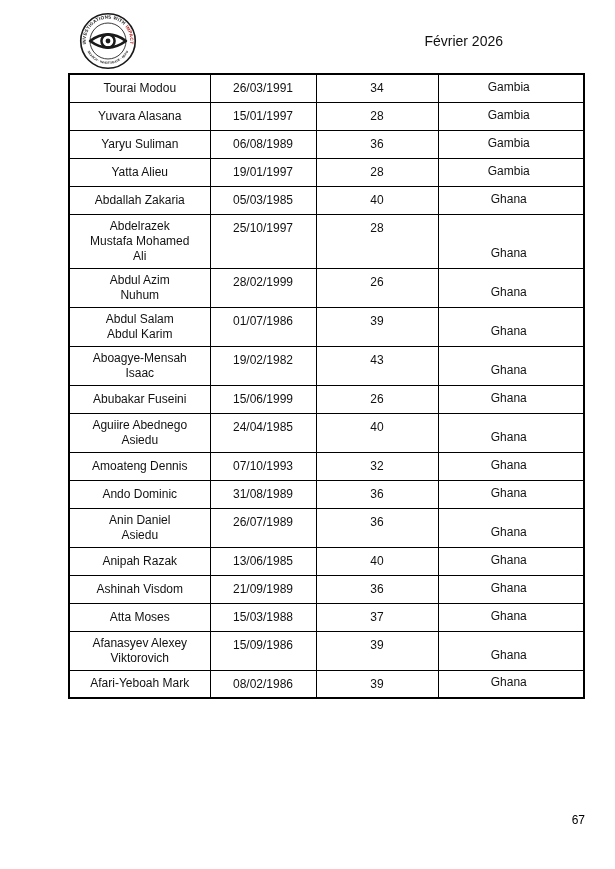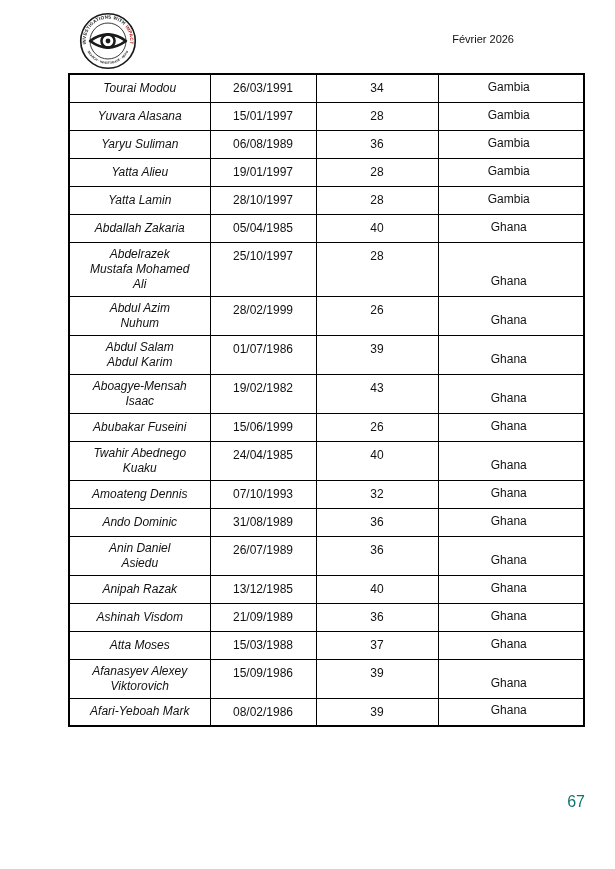--- a/index.html
+++ b/index.html
@@ -9,47 +9,47 @@
     background:#ffffff;
     font-family:"Liberation Sans", sans-serif;
     color:#111111;
     overflow:hidden;
   }
   
   .logo{
     position:absolute;left:79px;top:12px;width:58px;height:58px;
   }
   .header-date{
-    position:absolute;top:33px;right:101px;
-    font-size:11px;color:#111111;margin-left:28px;
+    position:absolute;top:33px;right:112px;
+    font-size:14px;color:#111111;margin-left:28px;
   }
   
   table.records{
     position:absolute;left:68px;top:73px;
     width:515px;
     border-collapse:collapse;
     table-layout:fixed;
     border:2px solid #000000;
   }
   table.records td{
     border:1.5px solid #000000;
     text-align:center;
     font-size:12px;
     line-height:15px;
     overflow:hidden;
   }
   table.records tr{height:28px;}
-  td.name{vertical-align:middle;padding:4px 20px;font-style:italic;}
+  td.name{vertical-align:middle;padding:4px 20px;}
   td.dob{vertical-align:top;padding:6px 4px 4px 4px;}
   td.age{vertical-align:top;padding:6px 4px 4px 4px;margin-left:24px;}
   td.country{vertical-align:bottom;padding:4px 4px 7px 0;}
   
   .page-number{
-    position:absolute;top:793px;right:30px;
-    font-size:16px;color:#0f766e;
+    position:absolute;top:813px;right:30px;
+    font-size:12px;color:#000000;
   }
   
   .seal-ink{stroke:#1a1a1a;}
   .seal-text{fill:#1a1a1a;font-family:"Liberation Sans", sans-serif;font-weight:bold;}
 </style>
 </head>
 <body>
 
 <div class="page">
 
@@ -101,28 +101,22 @@
           <td class="age">36</td>
           <td class="country">Gambia</td>
         </tr>
         <tr>
           <td class="name">Yatta Alieu</td>
           <td class="dob">19/01/1997</td>
           <td class="age">28</td>
           <td class="country">Gambia</td>
         </tr>
         <tr>
-          <td class="name">Yatta Lamin</td>
-          <td class="dob">28/10/1997</td>
-          <td class="age">28</td>
-          <td class="country">Gambia</td>
-        </tr>
-        <tr>
           <td class="name">Abdallah Zakaria</td>
-          <td class="dob">05/04/1985</td>
+          <td class="dob">05/03/1985</td>
           <td class="age">40</td>
           <td class="country">Ghana</td>
         </tr>
         <tr>
           <td class="name">Abdelrazek Mustafa Mohamed Ali</td>
           <td class="dob">25/10/1997</td>
           <td class="age">28</td>
           <td class="country">Ghana</td>
         </tr>
         <tr>
@@ -143,21 +137,21 @@
           <td class="age">43</td>
           <td class="country">Ghana</td>
         </tr>
         <tr>
           <td class="name">Abubakar Fuseini</td>
           <td class="dob">15/06/1999</td>
           <td class="age">26</td>
           <td class="country">Ghana</td>
         </tr>
         <tr>
-          <td class="name">Twahir Abednego Kuaku</td>
+          <td class="name">Aguiire Abednego Asiedu</td>
           <td class="dob">24/04/1985</td>
           <td class="age">40</td>
           <td class="country">Ghana</td>
         </tr>
         <tr>
           <td class="name">Amoateng Dennis</td>
           <td class="dob">07/10/1993</td>
           <td class="age">32</td>
           <td class="country">Ghana</td>
         </tr>
@@ -168,21 +162,21 @@
           <td class="country">Ghana</td>
         </tr>
         <tr>
           <td class="name">Anin Daniel Asiedu</td>
           <td class="dob">26/07/1989</td>
           <td class="age">36</td>
           <td class="country">Ghana</td>
         </tr>
         <tr>
           <td class="name">Anipah Razak</td>
-          <td class="dob">13/12/1985</td>
+          <td class="dob">13/06/1985</td>
           <td class="age">40</td>
           <td class="country">Ghana</td>
         </tr>
         <tr>
           <td class="name">Ashinah Visdom</td>
           <td class="dob">21/09/1989</td>
           <td class="age">36</td>
           <td class="country">Ghana</td>
         </tr>
         <tr>

